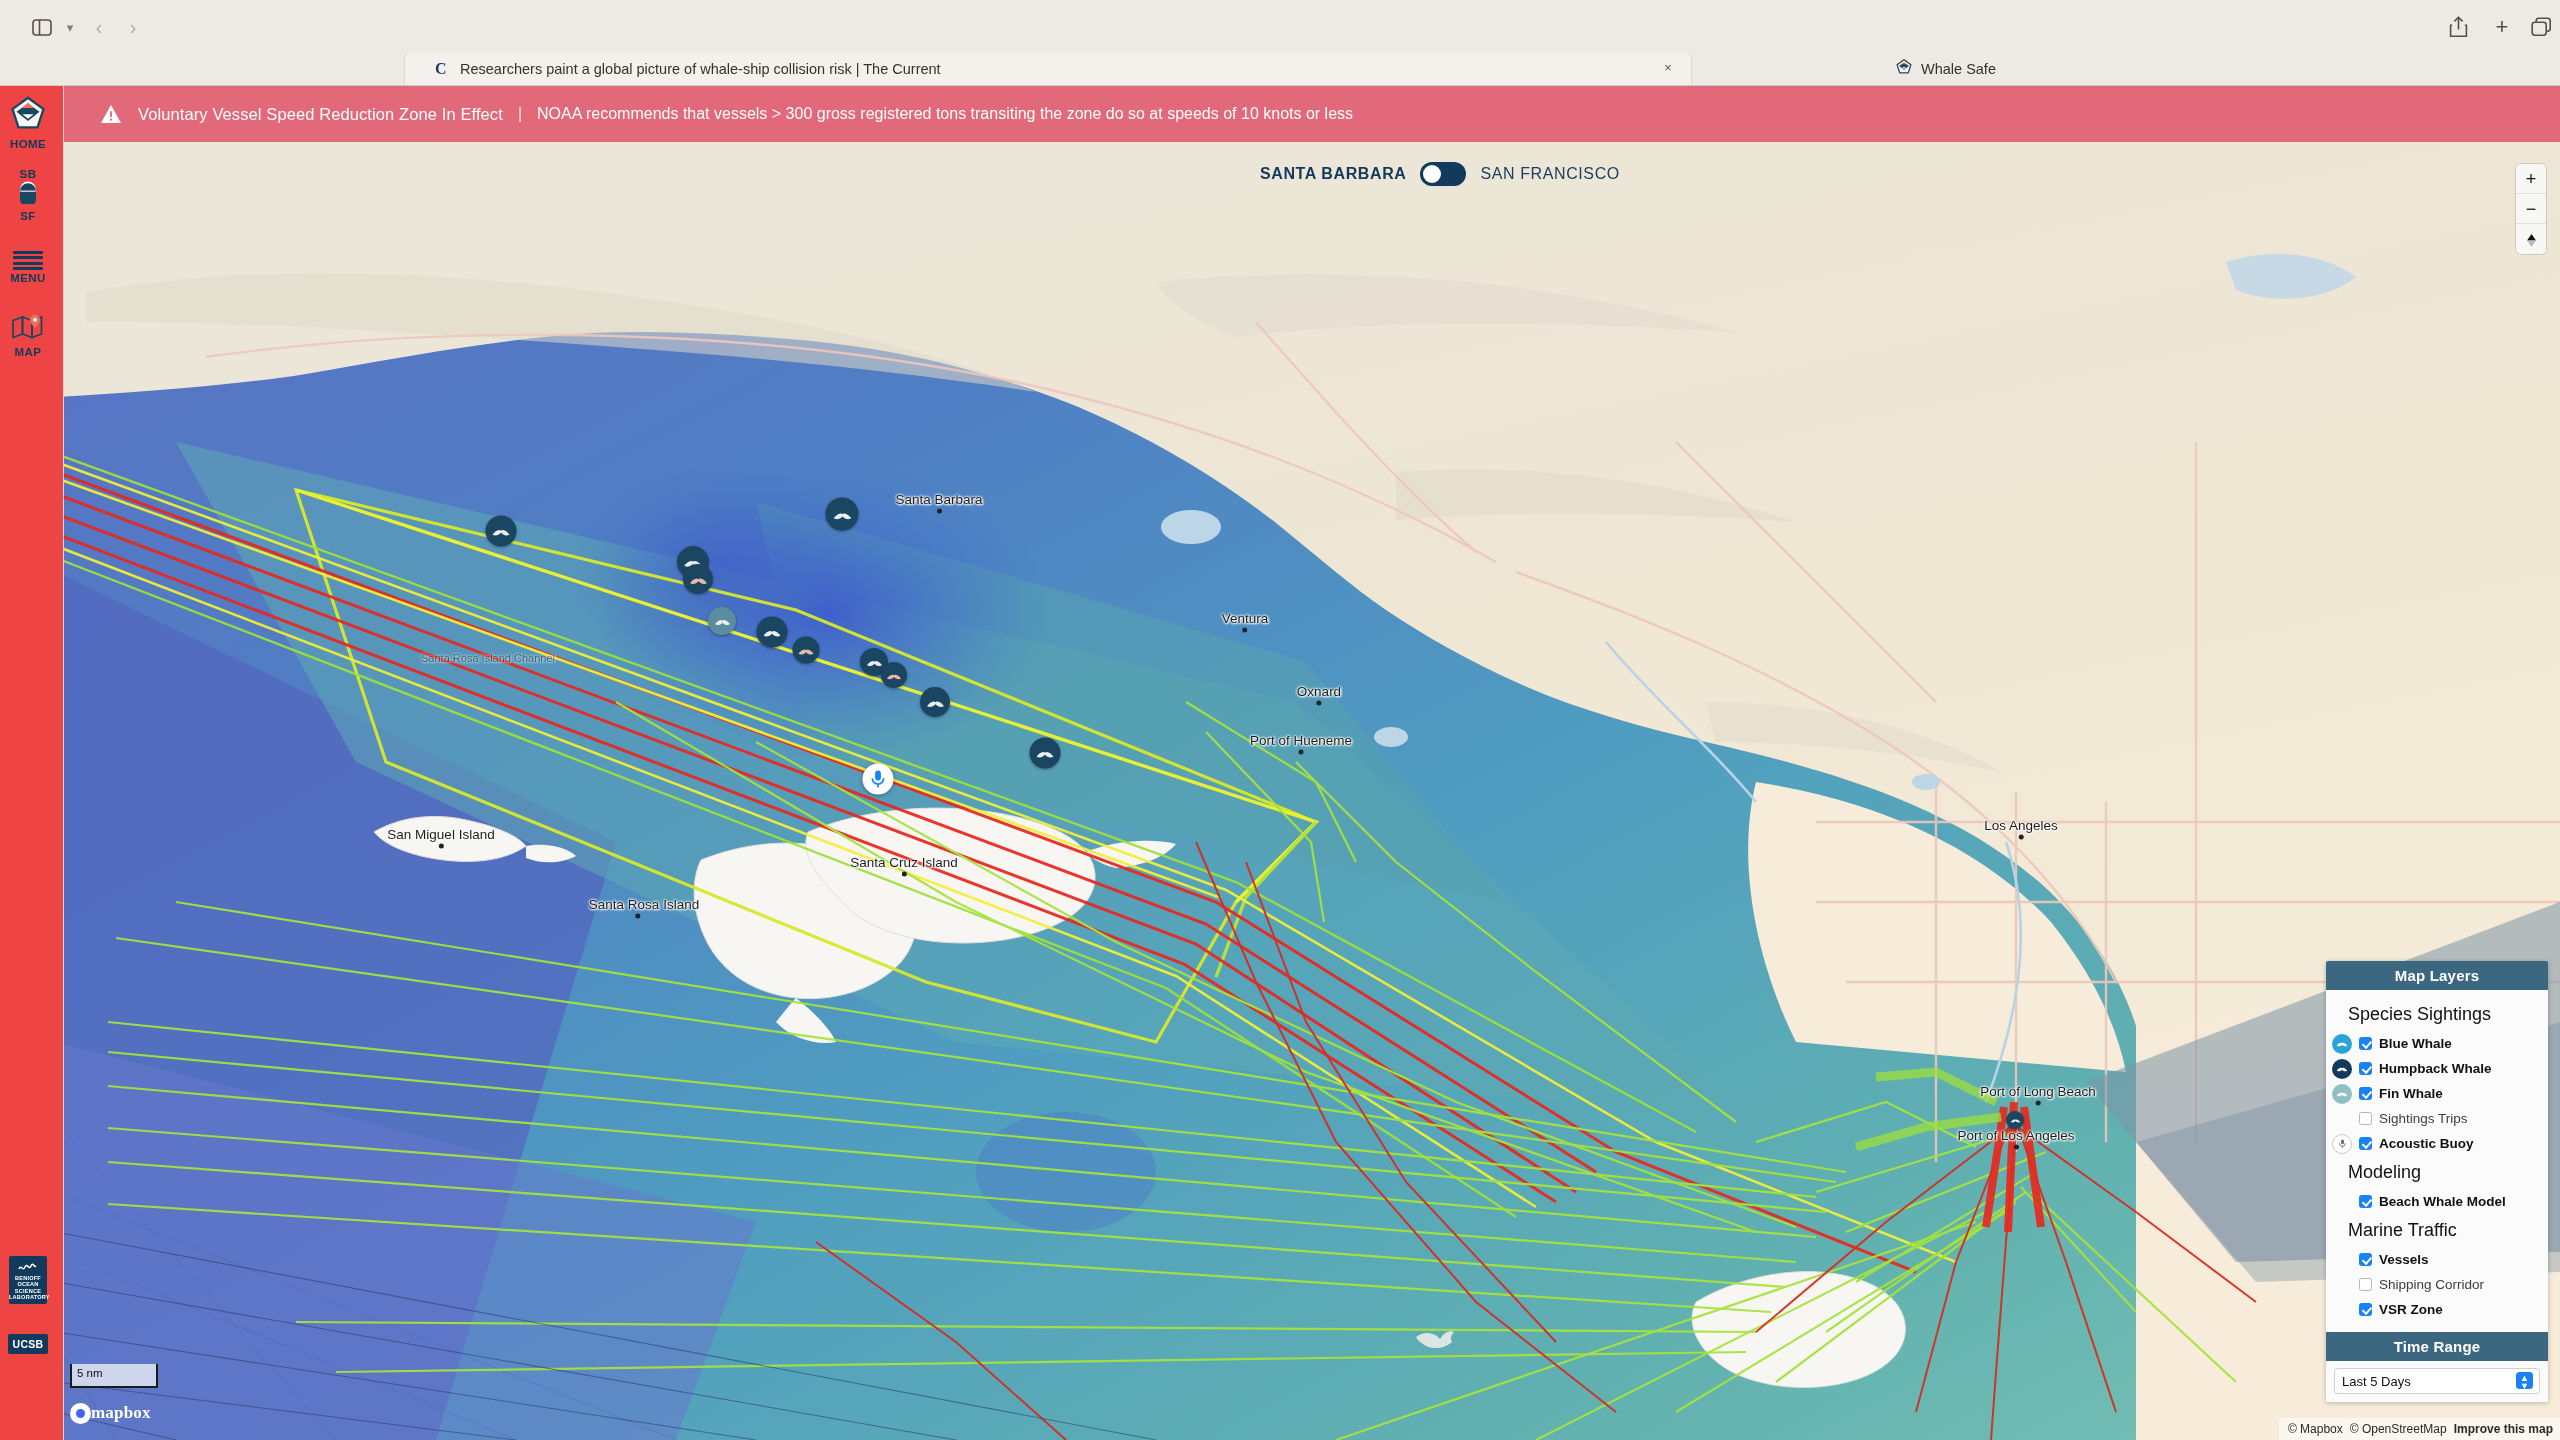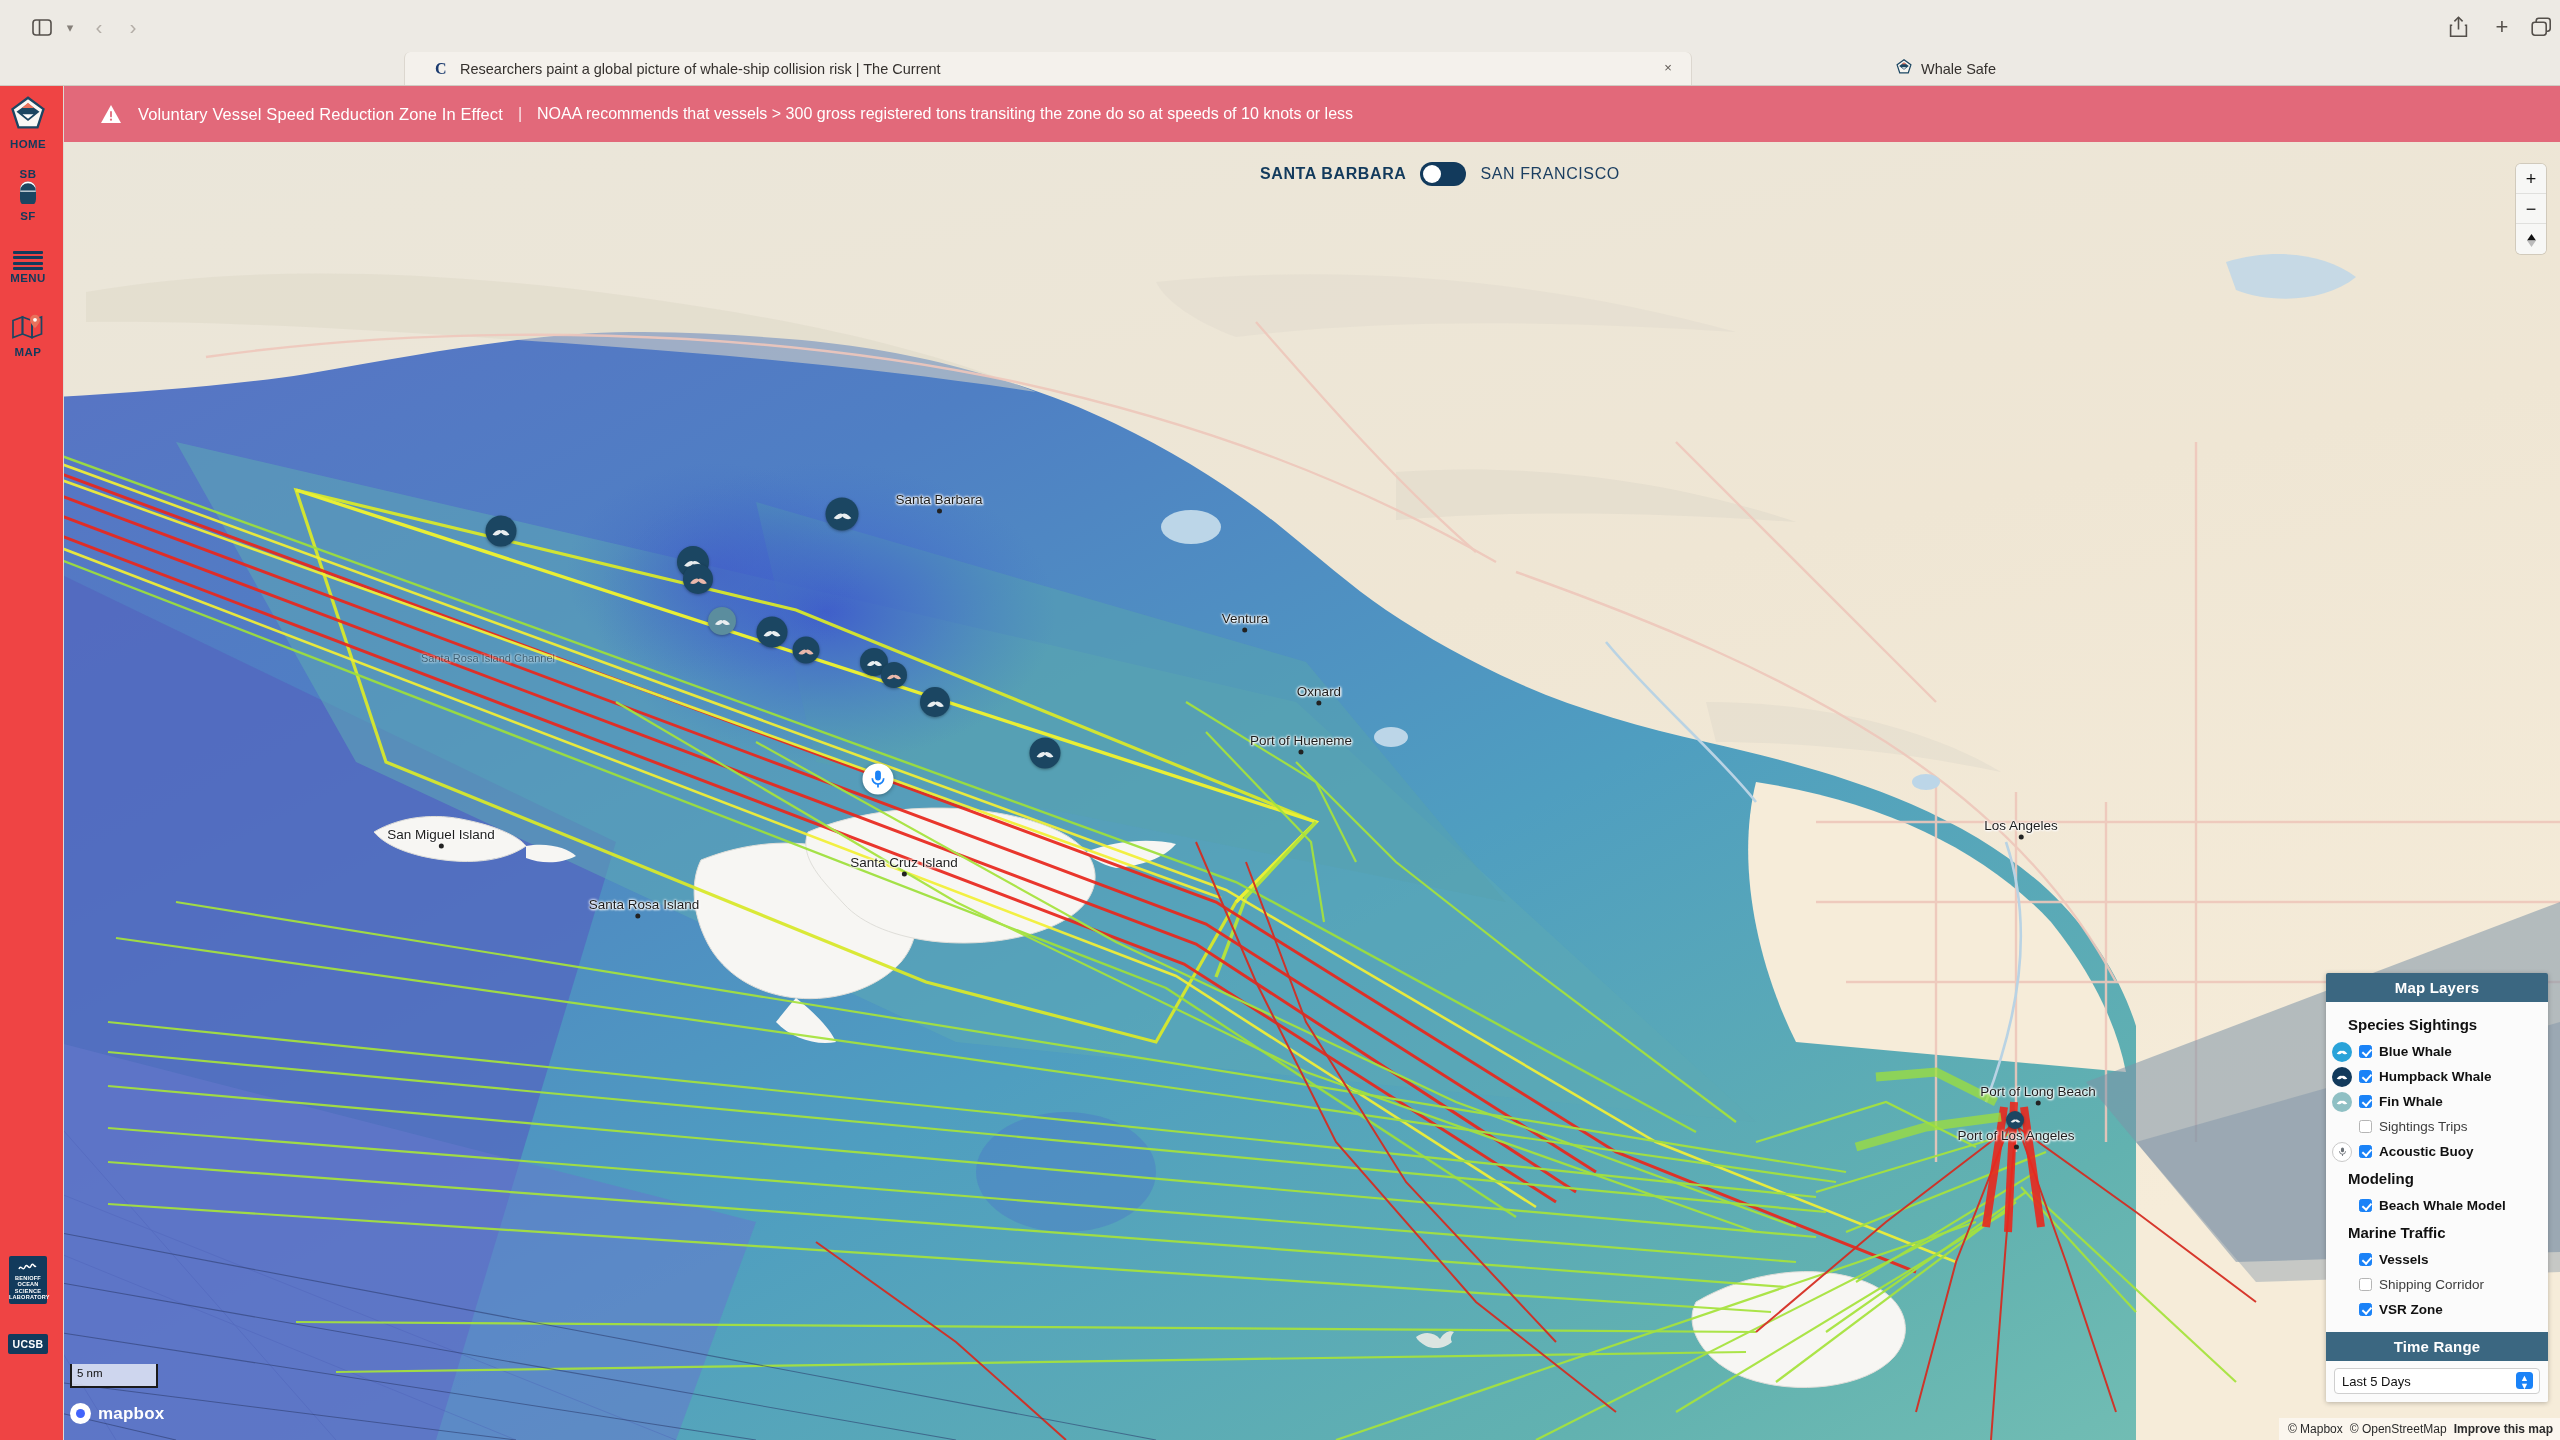--- a/index.html
+++ b/index.html
@@ -141,21 +141,21 @@
     position: absolute; right: 12px; bottom: 38px; width: 222px;
     z-index: 25; box-shadow: 0 1px 5px rgba(0,0,0,.25); border-radius: 2px; overflow: hidden;
     font-size: 13.5px;
   }
   .panel-header {
     background: #3b6781; color: #fff; text-align: center;
     font-weight: bold; font-size: 15px; padding: 6px 0;
     letter-spacing: .2px;
   }
   .panel-body { background: #fbfbfb; padding: 8px 0 10px 0; }
-  .group-title { font-weight: bold; font-size: 15px; color: #111; margin: 6px 0 6px 22px; }
+  .group-title { font-weight: normal; font-size: 18px; color: #111; margin: 6px 0 6px 22px; }
   .layer-row { display: flex; align-items: center; height: 25px; padding-left: 6px; gap: 7px; }
   .layer-swatch { width: 20px; height: 20px; flex: 0 0 20px; position: relative; }
   .layer-swatch.empty { visibility: hidden; }
   .cbox {
     width: 13px; height: 13px; border-radius: 2.5px; flex: 0 0 13px;
     background: #fff; border: 1px solid #b5b5b5; position: relative;
   }
   .cbox.on { background: #1a82f7; border-color: #1a82f7; }
   .cbox.on::after {
     content: ""; position: absolute; left: 4px; top: 1px; width: 3.5px; height: 7px;
@@ -181,21 +181,21 @@
   }
 
   
   #scale-bar {
     position: absolute; left: 14px; bottom: 52px; width: 88px; height: 24px;
     border: 2px solid #1a1a1a; border-top: 0; background: rgba(255,255,255,.7);
     font-size: 11.5px; color: #111; padding-left: 5px; line-height: 18px; z-index: 20;
   }
   #mapbox-logo {
     position: absolute; left: 14px; bottom: 16px; z-index: 20;
-    display: flex; align-items: center; gap: 7px;
+    display: flex; gap: 0; font-family: Liberation Serif, serif;
   }
   #mapbox-logo .mb-mark { width: 21px; height: 21px; border-radius: 50%; background:#fff; position:relative; }
   #mapbox-logo .mb-mark::after{ content:""; position:absolute; left:6px; top:6px; width:9px; height:9px; border-radius:50%; background:#4264fb; }
   #mapbox-logo .mb-text { font-size: 17px; font-weight: bold; color: #fff; letter-spacing: .2px; }
   #map-attribution {
     position: absolute; right: 0; bottom: 0; height: 22px; z-index: 20;
     background: rgba(255,255,255,.55); font-size: 12px; color: #2a2a2a;
     display: flex; align-items: center; gap: 7px; padding: 0 7px 0 9px;
   }
   #map-attribution .improve { font-weight: bold; }

